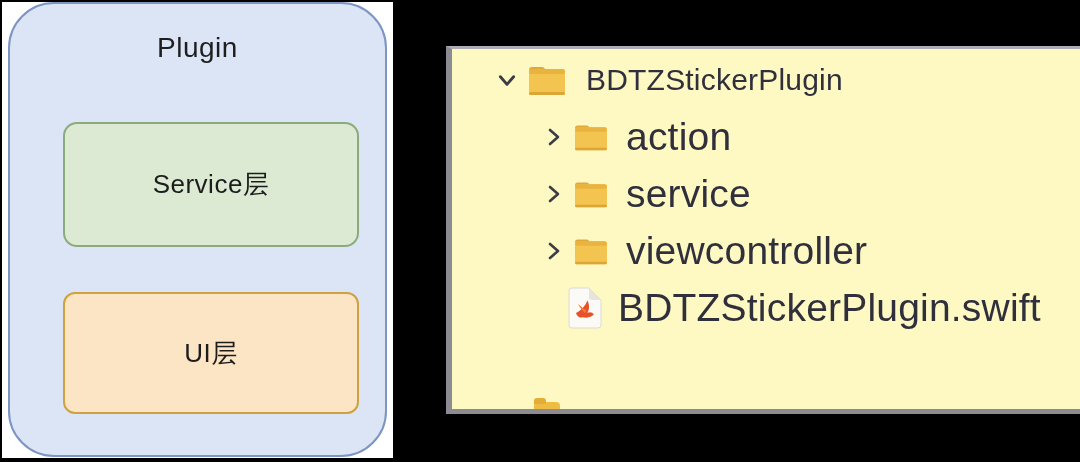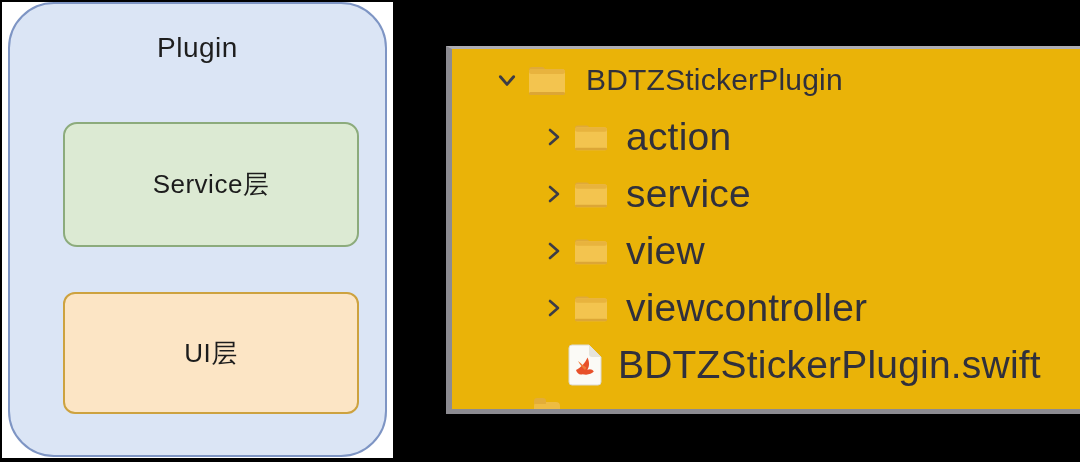--- a/index.html
+++ b/index.html
@@ -48,21 +48,21 @@
     top:288px; height:122px;
     background:#fce5c5;
     border:2px solid #cda23f;
     border-radius:12px;
   }
 
   
   .panel {
     position:absolute; left:446px; top:46px;
     width:634px; height:368px;
-    background:#eab308;
+    background:#fef9c3;
     border-left:6px solid #8c8b91;
     border-top:3px solid #aeadb3;
     border-bottom:5px solid #8c8b91;
     box-sizing:border-box;
     overflow:hidden;
   }
   .tree { padding-top:2px; position:relative; height:100%; }
   .tree-row {
     display:flex; align-items:center;
     height:57px;
@@ -155,36 +155,20 @@
         <svg width="38" height="32" viewBox="0 0 42 36">
           <path d="M3 8 a3 3 0 0 1 3 -3 h10 a3 3 0 0 1 2.4 1.2 L20 8 Z" fill="#dfa93a"></path>
           <rect x="3" y="7" width="36" height="26" rx="3.5" fill="#f3c44f"></rect>
           <rect x="3" y="7" width="36" height="5" rx="2.5" fill="#e8b33e"></rect>
           <rect x="3" y="30" width="36" height="3" rx="1.5" fill="#dca636"></rect>
         </svg>
       </span>
       <span class="tree-label">service</span>
     </div>
 
-    <div class="tree-row">
-      <span class="chev child-chev">
-        <svg width="20" height="20" viewBox="0 0 20 20">
-            <path d="M6 3 L14 10 L6 17" fill="none" stroke="#3c3c46" stroke-width="2.6" stroke-linecap="round" stroke-linejoin="round"></path>
-          </svg>
-      </span>
-      <span class="folder-icon">
-        <svg width="38" height="32" viewBox="0 0 42 36">
-          <path d="M3 8 a3 3 0 0 1 3 -3 h10 a3 3 0 0 1 2.4 1.2 L20 8 Z" fill="#dfa93a"></path>
-          <rect x="3" y="7" width="36" height="26" rx="3.5" fill="#f3c44f"></rect>
-          <rect x="3" y="7" width="36" height="5" rx="2.5" fill="#e8b33e"></rect>
-          <rect x="3" y="30" width="36" height="3" rx="1.5" fill="#dca636"></rect>
-        </svg>
-      </span>
-      <span class="tree-label">view</span>
-    </div>
 
     <div class="tree-row">
       <span class="chev child-chev">
         <svg width="20" height="20" viewBox="0 0 20 20">
             <path d="M6 3 L14 10 L6 17" fill="none" stroke="#3c3c46" stroke-width="2.6" stroke-linecap="round" stroke-linejoin="round"></path>
           </svg>
       </span>
       <span class="folder-icon">
         <svg width="38" height="32" viewBox="0 0 42 36">
           <path d="M3 8 a3 3 0 0 1 3 -3 h10 a3 3 0 0 1 2.4 1.2 L20 8 Z" fill="#dfa93a"></path>

